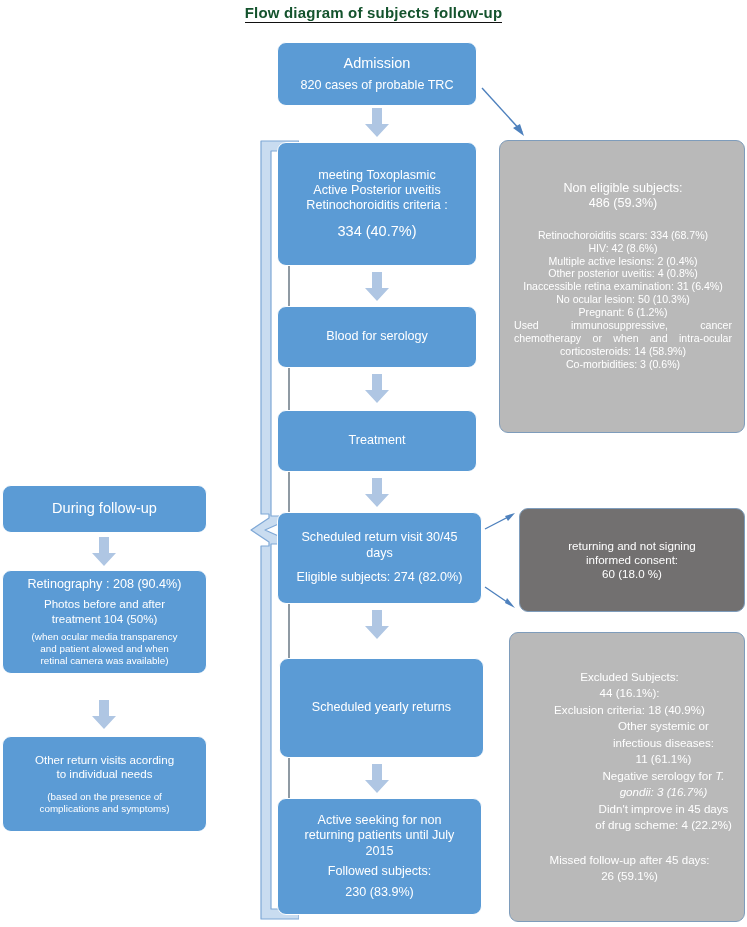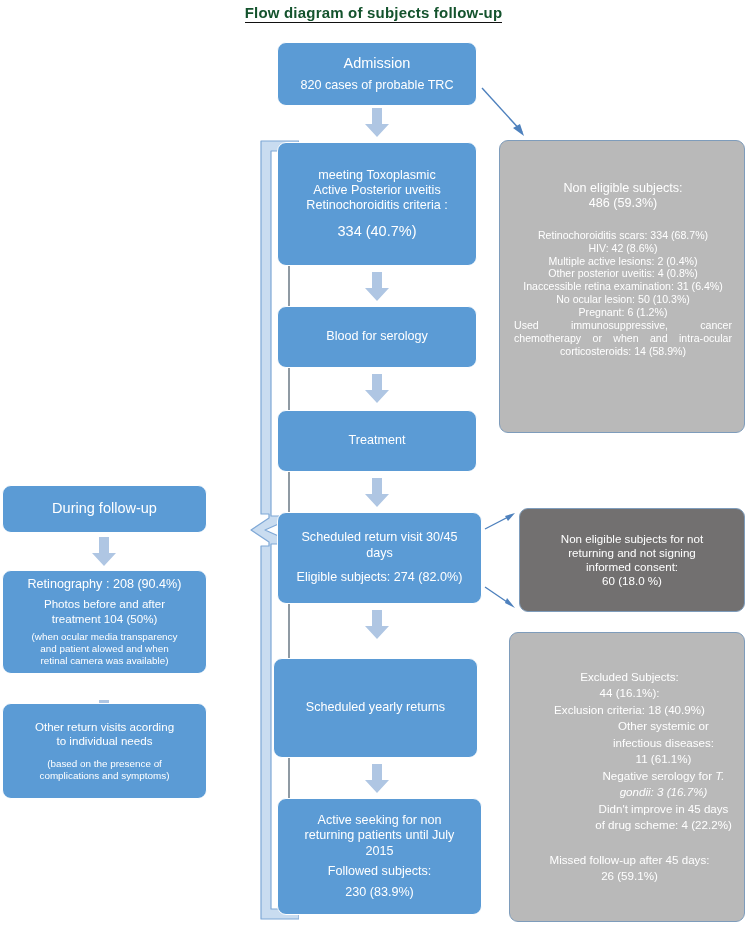--- a/index.html
+++ b/index.html
@@ -183,21 +183,21 @@
       <path d="M31 24 L21 19 L23 14 Z" fill="#4E81BD"></path>
     </svg>
   </div>
 
   <div class="fatarrow" style="left:364px;top:610px;">
     <svg viewBox="0 0 26 30">
         <path d="M8 0 L18 0 L18 16 L25 16 L13 29 L1 16 L8 16 Z" fill="#AFC6E3"></path>
       </svg>
   </div>
 
-  <div class="box blue" style="left:273px;top:658px;width:205px;height:100px;">
+  <div class="box blue" style="left:279px;top:658px;width:205px;height:100px;">
     <span class="ln f13">Scheduled yearly returns</span>
   </div>
 
   <div class="fatarrow" style="left:364px;top:764px;">
     <svg viewBox="0 0 26 30">
         <path d="M8 0 L18 0 L18 16 L25 16 L13 29 L1 16 L8 16 Z" fill="#AFC6E3"></path>
       </svg>
   </div>
 
   <div class="box blue" style="left:277px;top:798px;width:205px;height:117px;">
@@ -226,21 +226,21 @@
     <span class="ln f10">and patient alowed and when</span>
     <span class="ln f10">retinal camera was available)</span>
   </div>
 
   <div class="fatarrow" style="left:91px;top:700px;">
     <svg viewBox="0 0 26 30">
         <path d="M8 0 L18 0 L18 16 L25 16 L13 29 L1 16 L8 16 Z" fill="#AFC6E3"></path>
       </svg>
   </div>
 
-  <div class="box blue" style="left:2px;top:703px;width:205px;height:96px;">
+  <div class="box blue" style="left:2px;top:736px;width:205px;height:96px;">
     <span class="ln f12">Other return visits acording</span>
     <span class="ln f12">to individual needs</span>
     <span class="ln f10 gap">(based on  the presence of</span>
     <span class="ln f10">complications and symptoms)</span>
   </div>
 
   <div class="box gray" style="left:499px;top:140px;width:246px;height:293px;padding:40px 12px 10px 14px;">
     <span class="ln f13">Non eligible subjects:</span>
     <span class="ln f13" style="text-align:center;padding-right:54px;">486 (59.3%)</span>
 
@@ -248,24 +248,24 @@
     <span class="ln f11">HIV: 42 (8.6%)</span>
     <span class="ln f11">Multiple active lesions: 2 (0.4%)</span>
     <span class="ln f11">Other posterior uveitis: 4 (0.8%)</span>
     <span class="ln f11">Inaccessible retina examination: 31 (6.4%)</span>
     <span class="ln f11">No ocular lesion: 50 (10.3%)</span>
     <span class="ln f11">Pregnant: 6 (1.2%)</span>
 
     <span class="ln f11 just">Used immunosuppressive, cancer</span>
     <span class="ln f11 just">chemotherapy or when and intra-ocular</span>
     <span class="ln f11">corticosteroids: 14 (58.9%)</span>
+    <span class="ln f11">Co-morbidities: 3 (0.6%)</span>
   </div>
 
   <div class="box darkgray" style="left:519px;top:508px;width:226px;height:104px;">
-    <span class="ln f12">Non eligible subjects for not</span>
     <span class="ln f12">returning and not signing</span>
     <span class="ln f12">informed consent:</span>
     <span class="ln f12">60 (18.0 %)</span>
   </div>
 
   <div class="box gray" style="left:509px;top:632px;width:236px;height:290px;padding:36px 12px 26px 17px;line-height:1.42;">
     <span class="ln f12">Excluded Subjects:</span>
     <span class="ln f12">44 (16.1%):</span>
     <span class="ln f12">Exclusion criteria: 18 (40.9%)</span>
     <span class="ln f12 indent">Other systemic or</span>

